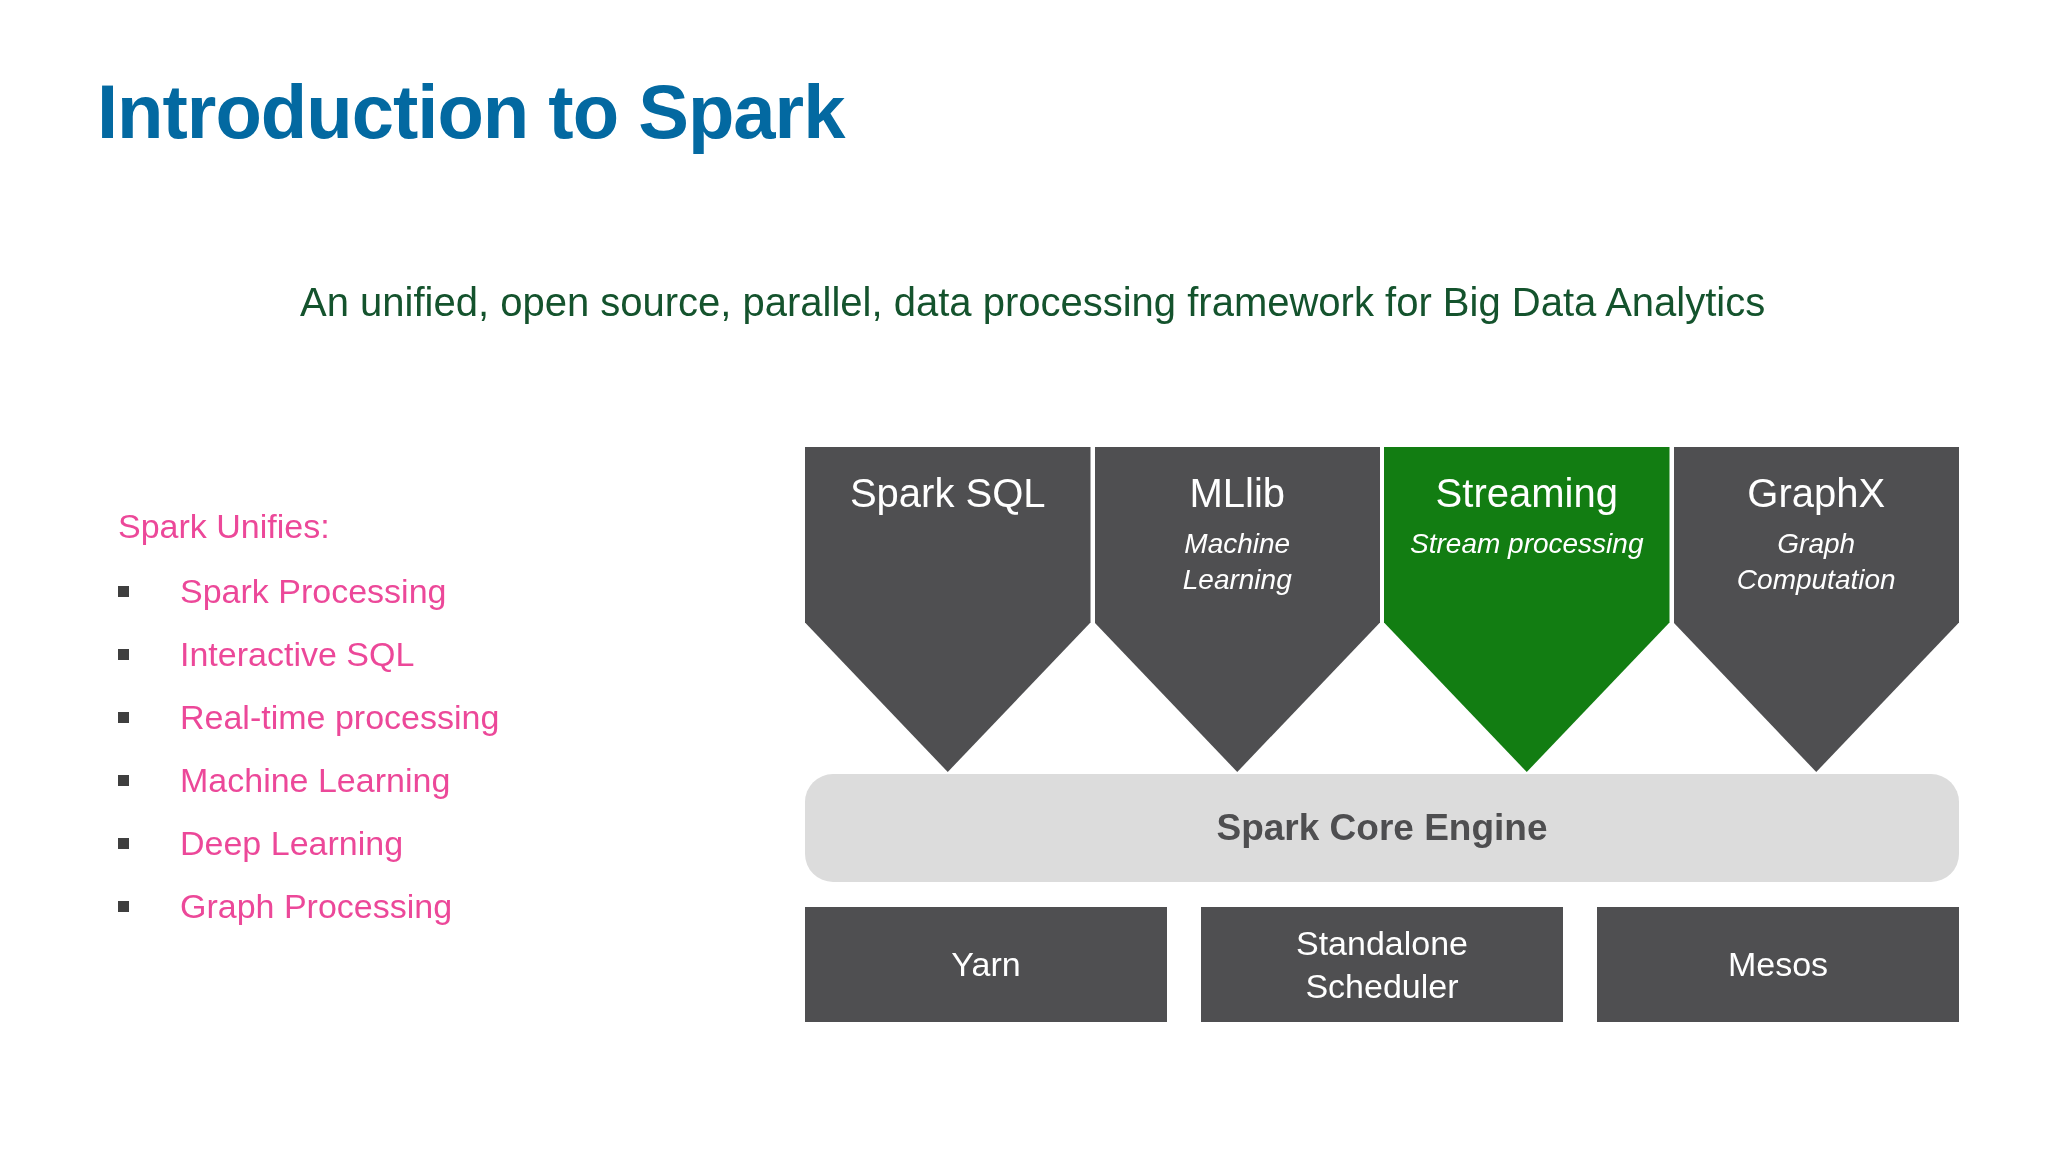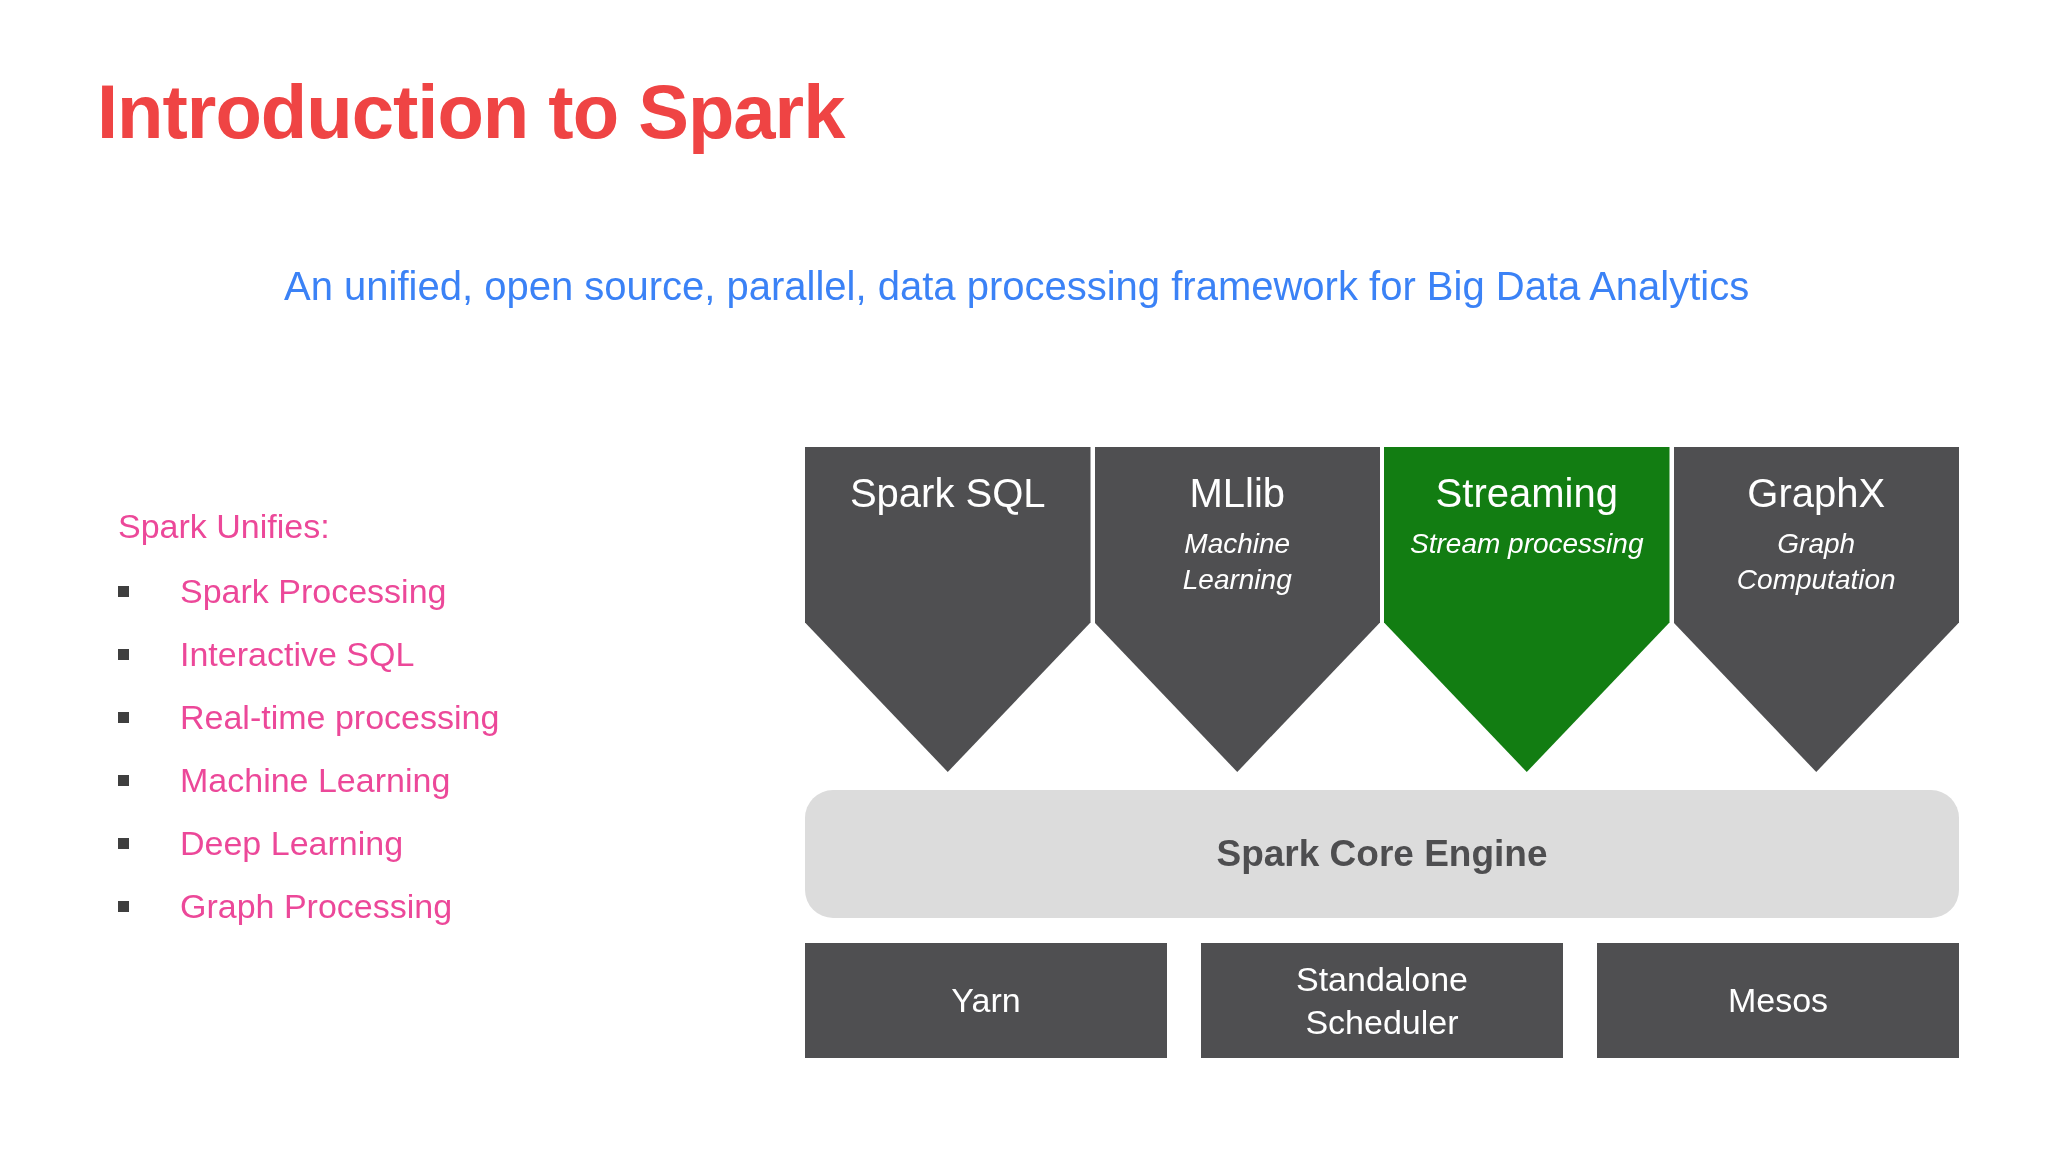--- a/index.html
+++ b/index.html
@@ -14,30 +14,30 @@
 
   
   .title {
     position: absolute;
     left: 97px;
     top: 68px;
     margin: 0;
     font-size: 76px;
     font-weight: 700;
     letter-spacing: -1px;
-    color: #ef4444;
+    color: #0369a1;
   }
   .subtitle {
     position: absolute;
     left: 284px;
     top: 264px;
-    margin: 0;
+    margin: 16px;
     font-size: 40px;
     font-weight: 400;
-    color: #3b82f6;
+    color: #14532d;
   }
 
   
   .unifies {
     position: absolute;
     left: 118px;
     top: 506px;
     color: #ec4899;
   }
   .unifies-heading {
@@ -88,22 +88,22 @@
   }
   .arrow-desc {
     font-size: 28px;
     font-style: italic;
     margin-top: 10px;
     line-height: 1.3;
     white-space: pre-line;
   }
 
   .core-bar {
-    margin-top: 18px;
-    height: 128px;
+    margin-top: 2px;
+    height: 108px;
     border-radius: 28px;
     background: var(--core-bar-gray, #dcdcdc);
     display: flex;
     align-items: center;
     justify-content: center;
   }
   .core-label {
     font-size: 37px;
     font-weight: 700;
     color: var(--core-text-gray, #4e4e50);

